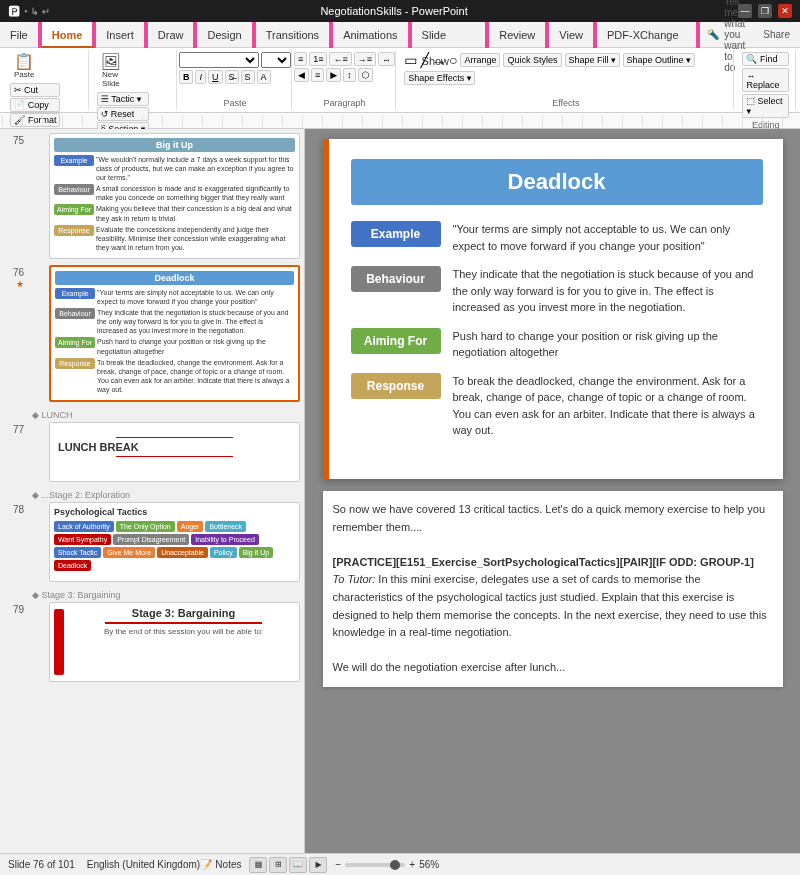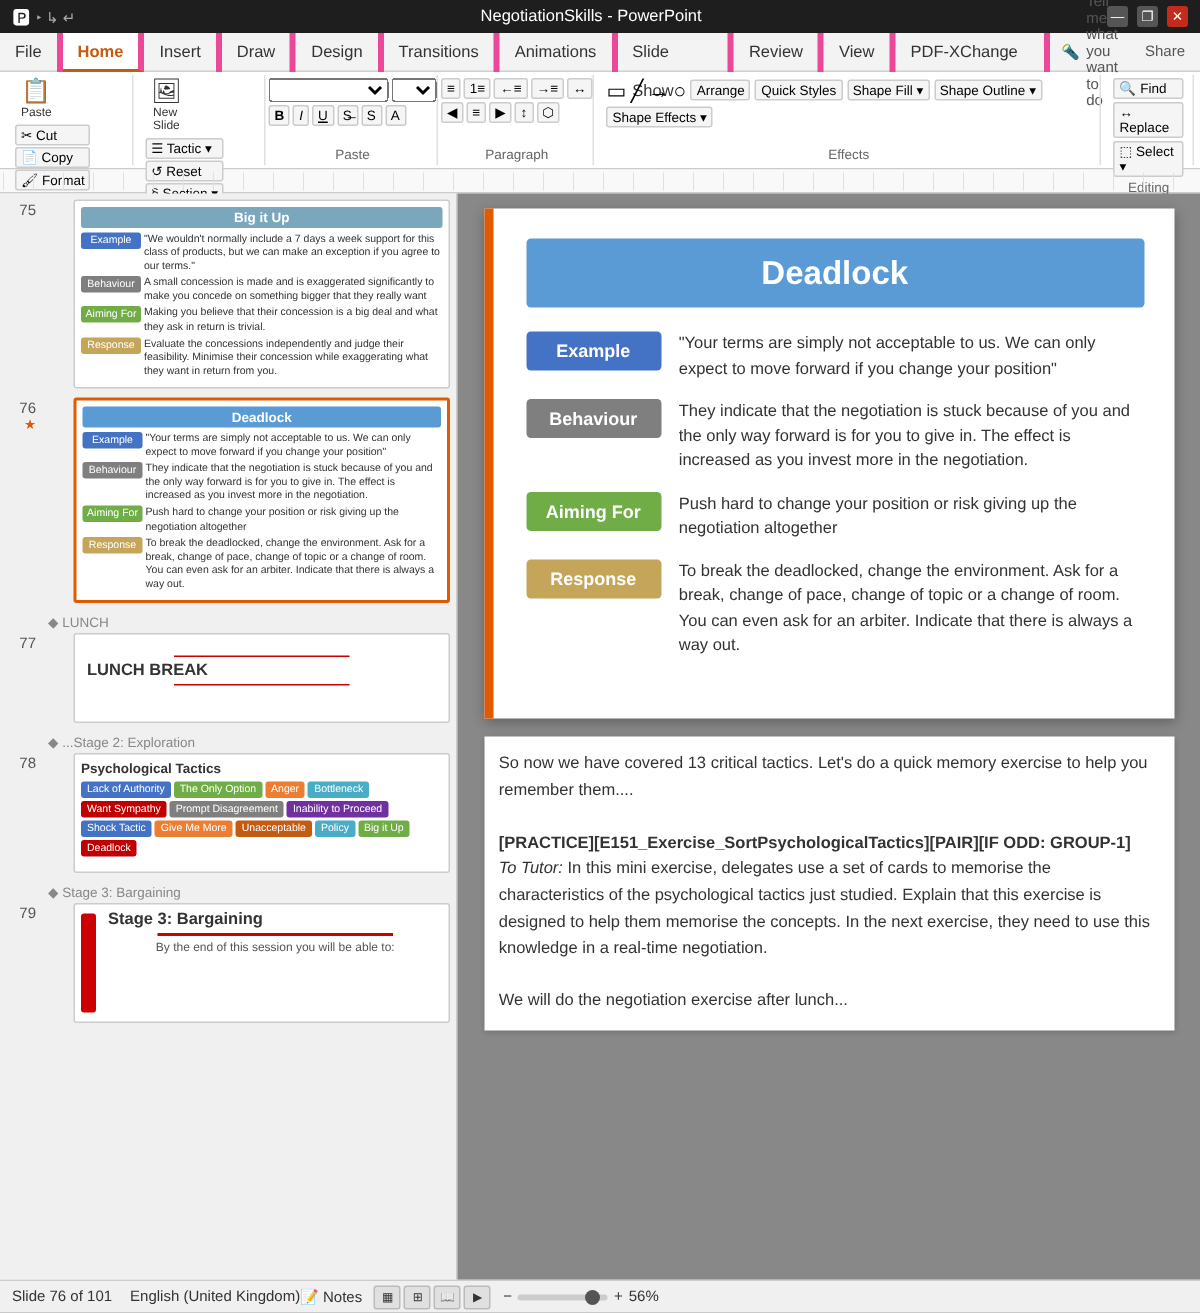--- a/index.html
+++ b/index.html
@@ -57,21 +57,21 @@
     .tactics-grid { display: flex; flex-wrap: wrap; gap: 2px; }
     .tactic-btn { font-size: 7px; padding: 2px 4px; border-radius: 2px; color: white; text-align: center; }
     .t-blue { background: #4472c4; }
     .t-green { background: #70ad47; }
     .t-orange { background: #ed7d31; }
     .t-teal { background: #4bacc6; }
     .t-red { background: #c00000; }
     .t-gray { background: #7f7f7f; }
     .t-purple { background: #7030a0; }
     .t-brown { background: #c55a11; }
-    .s79-title { font-size: 11px; font-weight: bold; text-align: left; color: #333; }
+    .s79-title { font-size: 11px; font-weight: bold; text-align: center; color: #333; }
     .s79-sub { font-size: 8px; text-align: center; color: #555; }
 
     
     .canvas-area { flex: 1; background: #888; display: flex; flex-direction: column; align-items: center; justify-content: flex-start; overflow: auto; padding: 10px; }
     .slide-canvas { background: #fff; width: 460px; min-height: 340px; position: relative; padding: 20px; box-shadow: 0 2px 8px rgba(0,0,0,0.3); }
 
     
     .canvas-title { background: #5b9bd5; color: white; text-align: center; font-size: 22px; font-weight: bold; padding: 10px; border-radius: 3px; margin-bottom: 16px; }
     .canvas-row { display: flex; align-items: flex-start; margin-bottom: 12px; gap: 12px; }
     .canvas-label { color: white; padding: 6px 10px; border-radius: 3px; font-size: 12px; font-weight: bold; width: 90px; text-align: center; flex-shrink: 0; }

